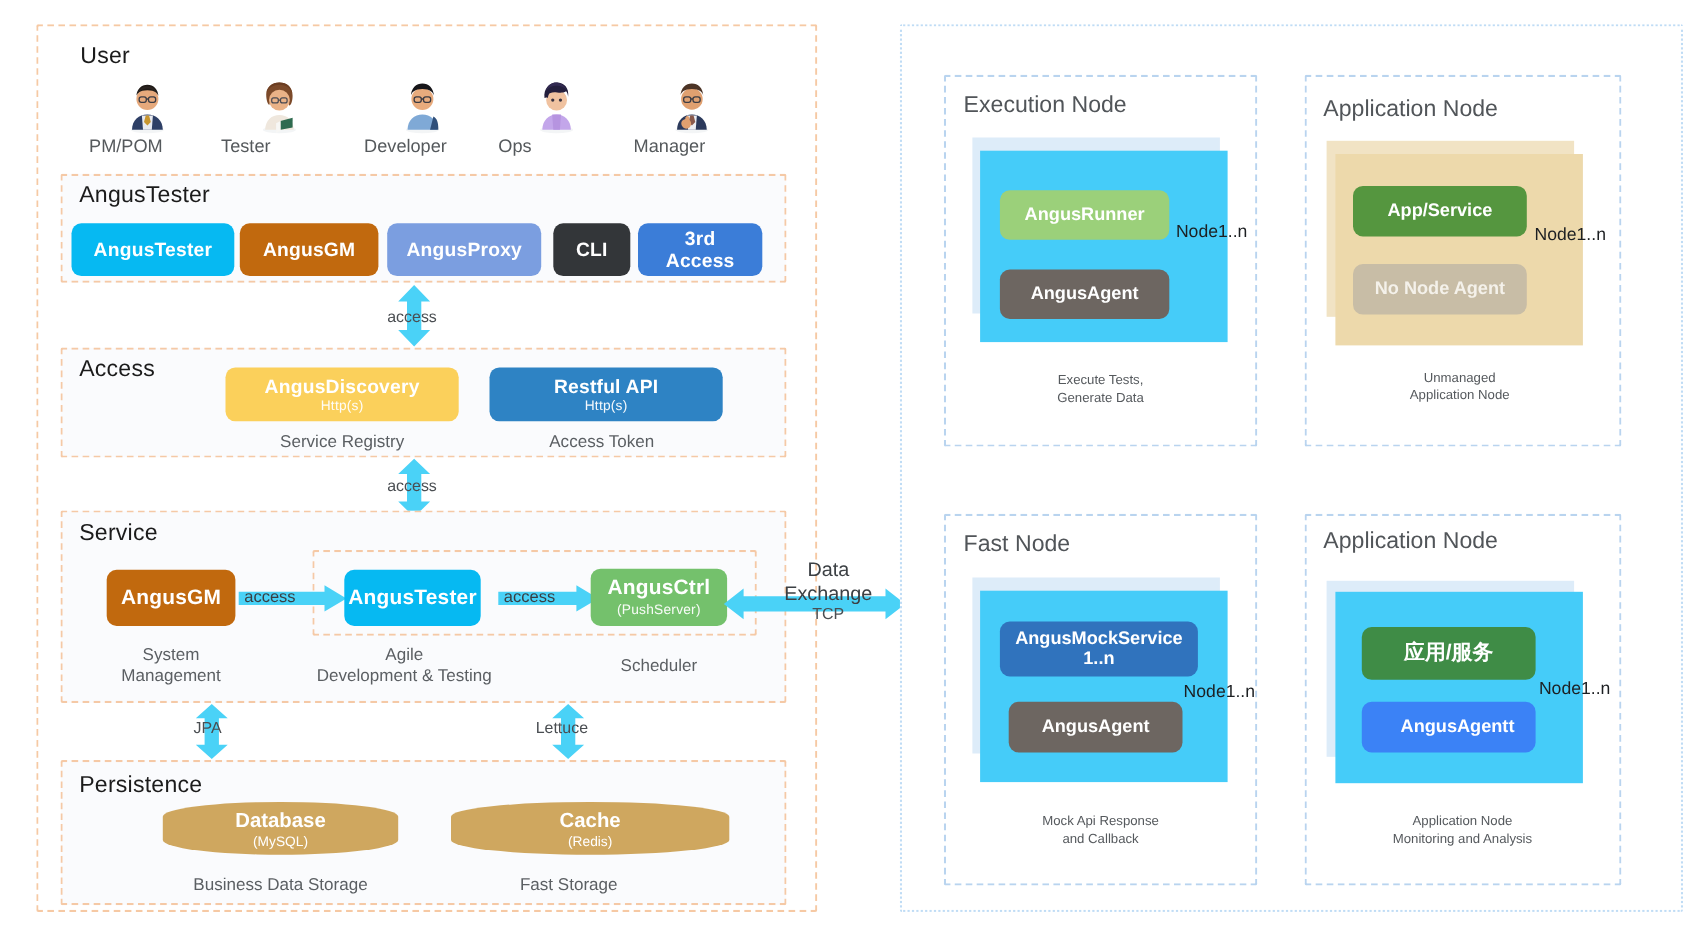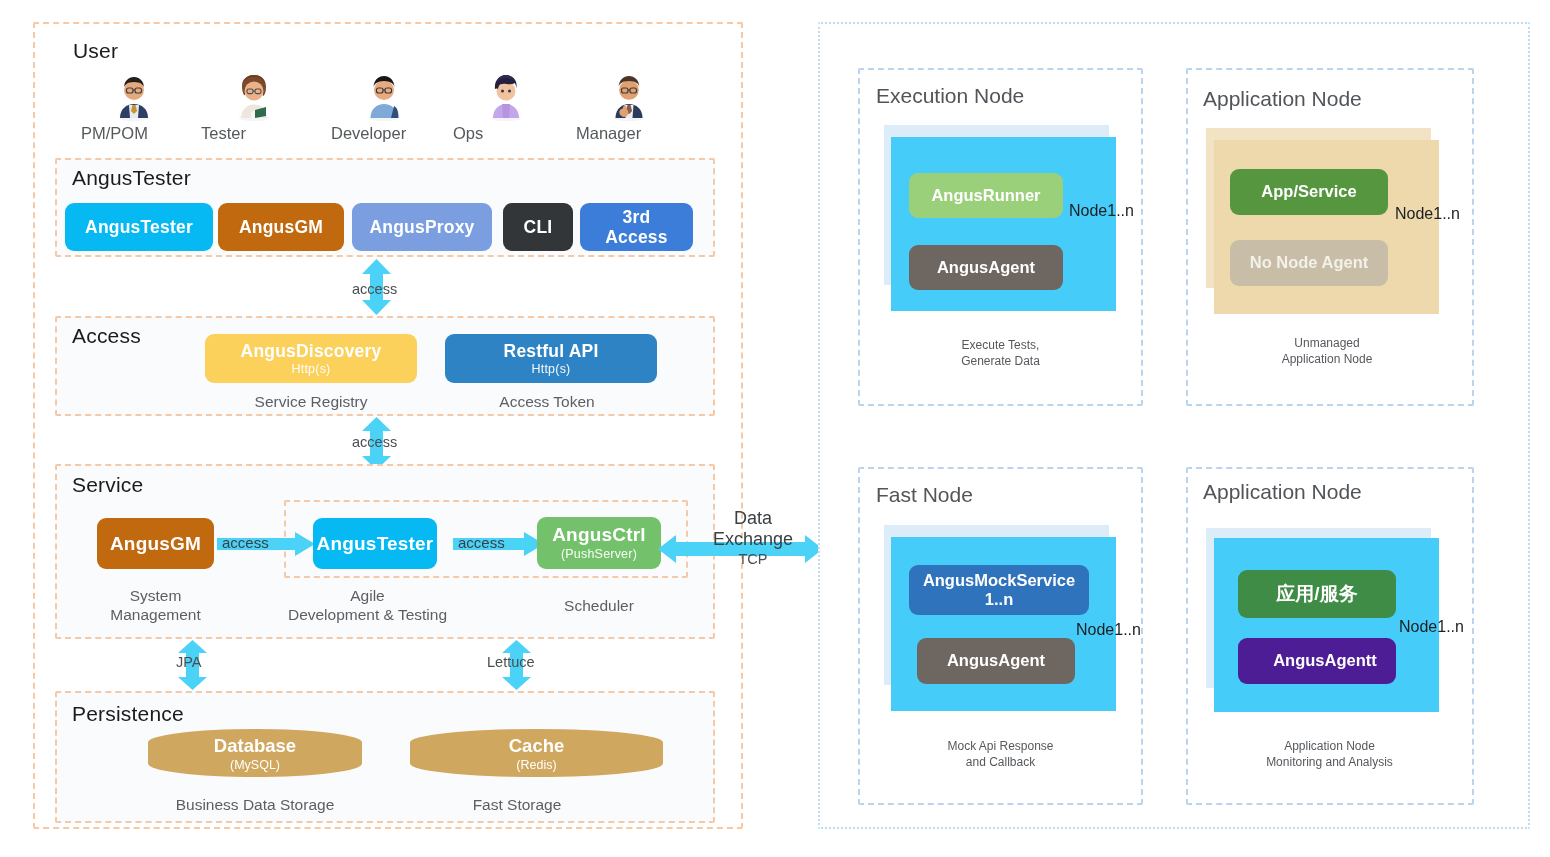--- a/index.html
+++ b/index.html
@@ -434,20 +434,20 @@
   <div class="node-caption" style="left:878px; top:739px; width:245px;">Mock Api Response
 and Callback</div>
 
   <div class="node-panel" style="left:1186px; top:467px; width:288px; height:338px;"></div>
   <div class="node-title" style="left:1203px; top:480px;">Application Node</div>
   <div class="card-back" style="left:1206px; top:528px; width:225px; height:160px;"></div>
   <div class="card-front" style="left:1214px; top:538px; width:225px; height:174px;"></div>
   <div class="inner-pill" style="left:1238px; top:570px; width:158px; height:48px; background:#3f8c46;">
     <span style="font-size:19px;">应用/服务</span>
   </div>
-  <div class="inner-pill" style="left:1238px; top:638px; width:158px; height:46px; background:#4c1d95;padding-left:16px;">
+  <div class="inner-pill" style="left:1238px; top:638px; width:158px; height:46px; background:#3b82f6;padding-left:16px;">
     <span>AngusAgentt</span>
   </div>
   <div class="node-count" style="left:1399px; top:618px;">Node1..n</div>
   <div class="node-caption" style="left:1207px; top:739px; width:245px;">Application Node
 Monitoring and Analysis</div>
 
 </div>
 
 </body></html>

